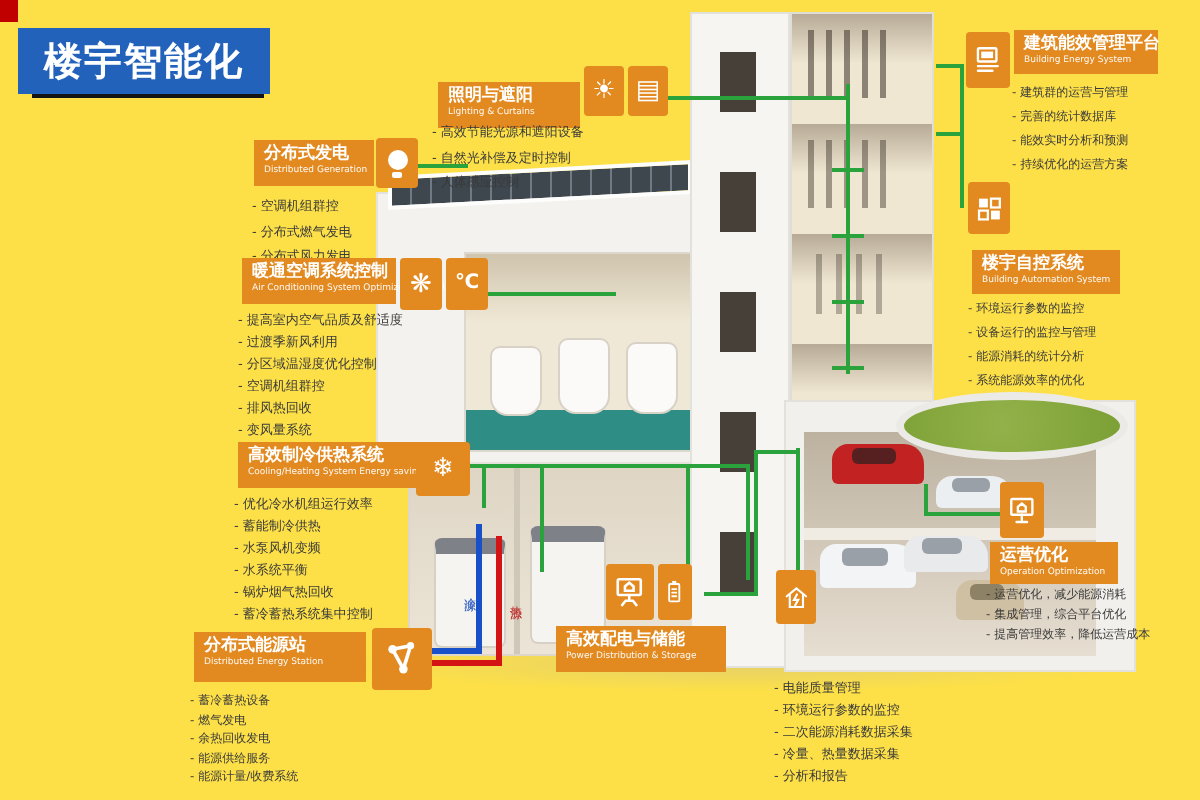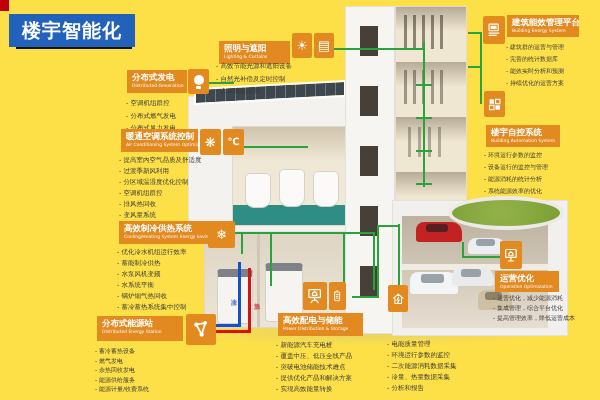--- a/index.html
+++ b/index.html
@@ -236,27 +236,20 @@
       <path d="M12 14v4M7 21l2.5-3h5L17 21"></path>
     </svg>
   </div>
   <div class="icon" style="left:329px;top:282px;width:17px;height:28px;">
     <svg viewBox="0 0 24 24" fill="none" stroke="#fff" stroke-width="1.8" stroke-linecap="round">
       <rect x="7" y="4" width="10" height="17" rx="1"></rect>
       <rect x="10" y="1" width="4" height="2" fill="#fff" stroke="none"></rect>
       <path d="M10 9h4M10 12.5h4M10 16h4"></path>
     </svg>
   </div>
-  <ul class="items" style="left:276px;top:340px;font-size:6.5px;line-height:11px;">
-    <li>新能源汽车充电桩</li>
-    <li>覆盖中压、低压全线产品</li>
-    <li>突破电池储能技术难点</li>
-    <li>提供优化产品和解决方案</li>
-    <li>实现高效能量转换</li>
-  </ul>
 
   <div class="icon" style="left:388px;top:285px;width:20px;height:27px;">
     <svg viewBox="0 0 24 24" fill="none" stroke="#fff" stroke-width="1.8" stroke-linecap="round">
       <path d="M4 11l8-6.5L20 11"></path>
       <path d="M6.5 10v10h11V10"></path>
       <path d="M12.5 9.5l-2.5 4.5h3.5l-2.5 4.5"></path>
     </svg>
   </div>
   <ul class="items" style="left:387px;top:339px;font-size:6.5px;line-height:11px;">
     <li>电能质量管理</li>

